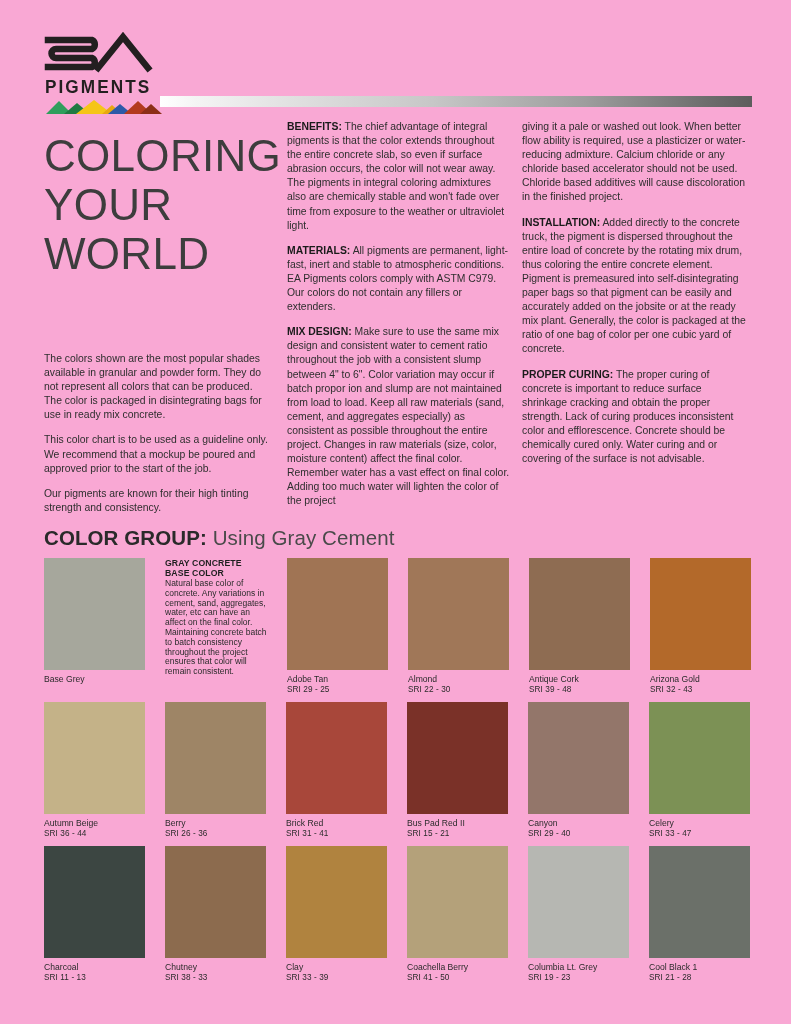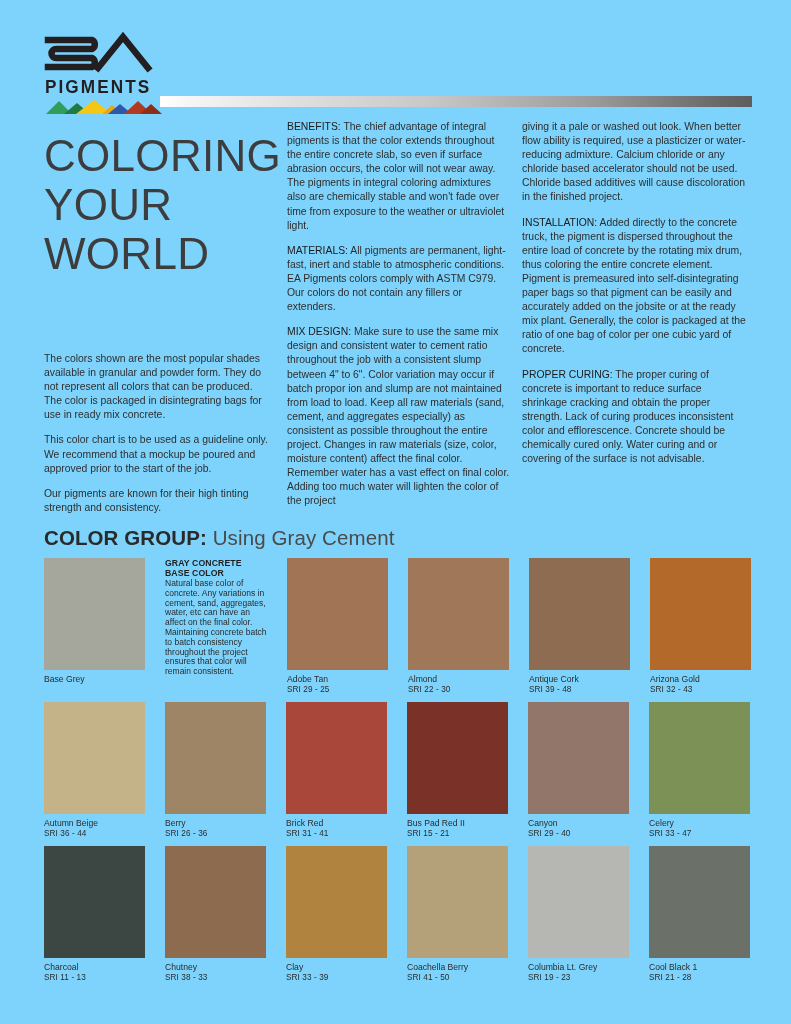--- a/index.html
+++ b/index.html
@@ -4,21 +4,21 @@
 <style>
   * { box-sizing: border-box; margin: 0; padding: 0; }
   html, body {
     width: 791px; height: 1024px;
     background: #c9c9c9;
     font-family: "Liberation Sans", sans-serif;
   }
   .page {
     position: relative;
     width: 791px; height: 1024px;
-    background: #7dd3fc;
+    background: #f9a8d4;
     overflow: hidden;
   }
   
   .header {
     position: absolute; left: 0; top: 0; width: 791px; height: 118px;
   }
   .logo-block {
     position: absolute; left: 44px; top: 31px;
     width: 122px; height: 78px;
   }
@@ -61,21 +61,21 @@
     margin-top: 74px;
   }
   p.body {
     font-family: "Liberation Sans", sans-serif;
     font-size: 10.4px;
     line-height: 14.1px;
     color: #2e2e2e;
     margin-bottom: 11px;
     text-align: left;
   }
-  p.body b { font-weight: normal; color:#1b1b1b; }
+  p.body b { font-weight: bold; color:#1b1b1b; }
   .col2 p.body:first-child, .col3 p.body:first-child { margin-top: 2px; }
 
   
   .cg-heading {
     position: absolute; left: 44px; top: 526px;
     font-size: 20.5px;
     color: #3c3c3c;
     letter-spacing: 0.1px;
     white-space: nowrap;
   }

